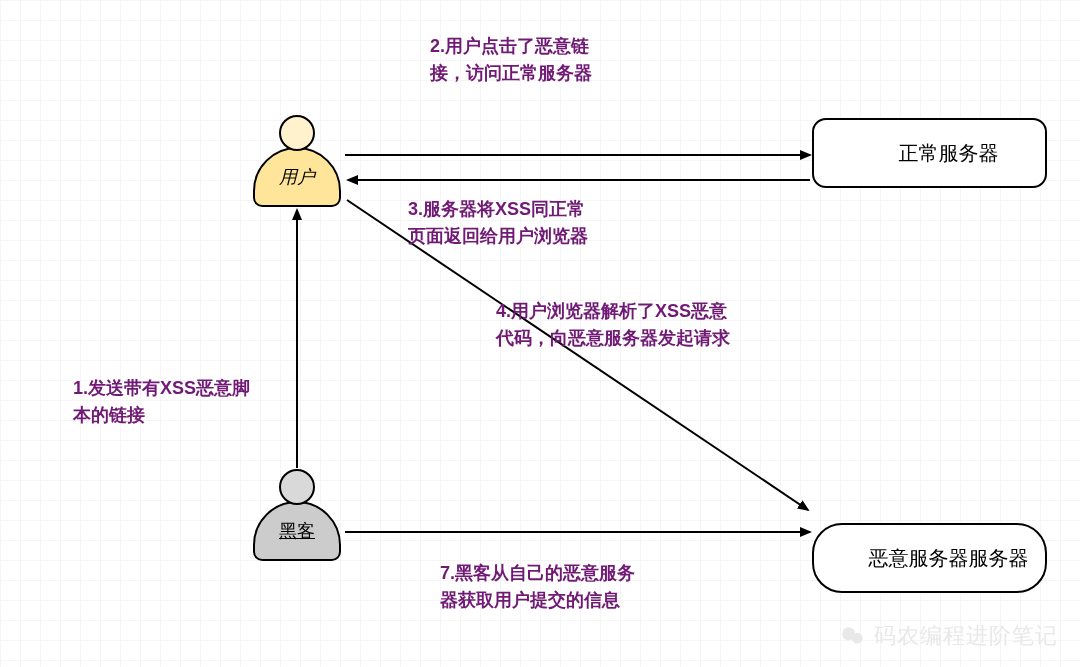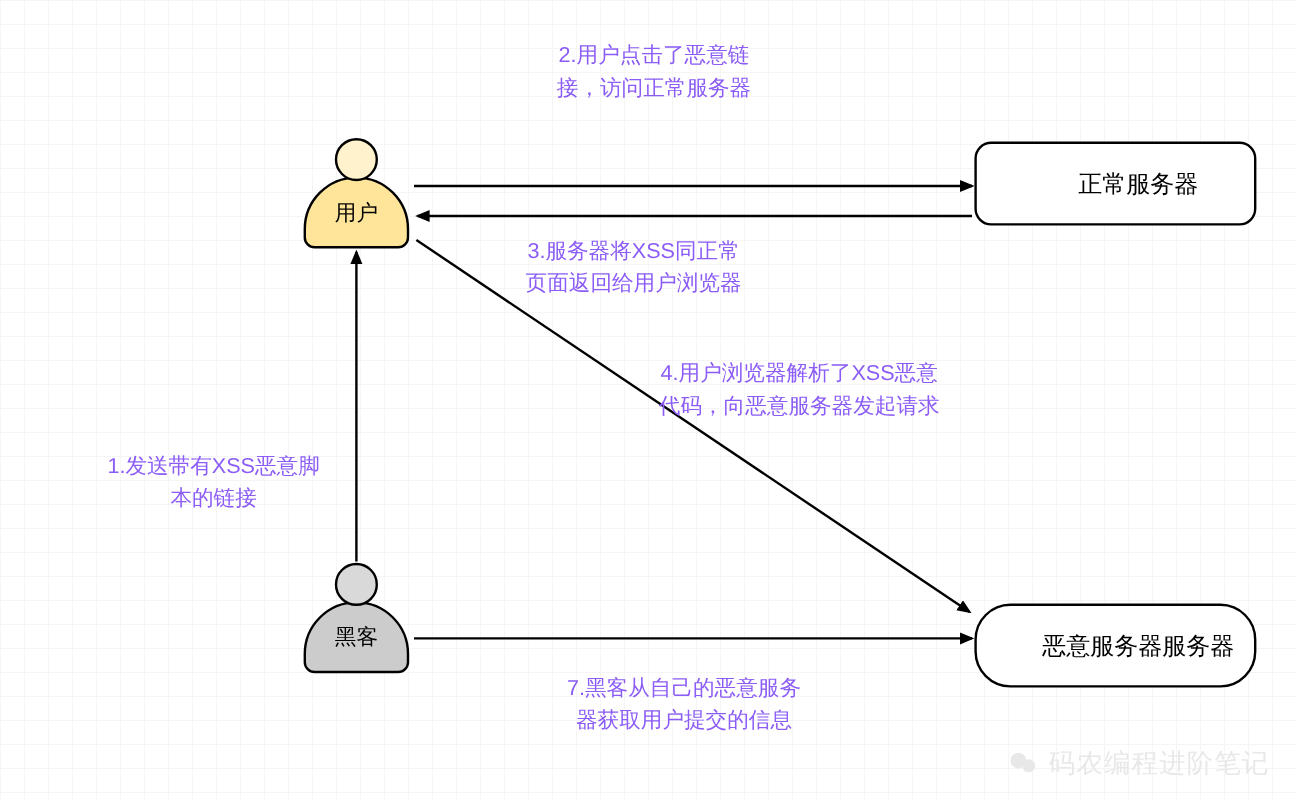--- a/index.html
+++ b/index.html
@@ -39,43 +39,43 @@
       display: flex;
       align-items: center;
       justify-content: center;
       font-size: 18px;
       z-index: 1;
     }
 
     .actor-user .actor-head { background: #fff2cc; }
     .actor-user .actor-body { background: #ffe599; }
     .actor-hacker .actor-head { background: #d9d9d9; }
-    .actor-hacker .actor-body { background: #cccccc; }
+    .actor-hacker .actor-body { background: #cccccc; text-decoration: underline; }
 
     .server-box {
       position: absolute;
       width: 235px;
       height: 70px;
       border: 2px solid #000;
       border-radius: 14px;
       display: flex;
       align-items: center;
       justify-content: center;
       font-size: 20px;
       background: #ffffff;
       padding-left: 38px;
     }
 
     .label {
       position: absolute;
       font-size: 18px;
       line-height: 1.5;
-      text-align: center;
-      color: #8b5cf6;
+      color: #701a75;
       white-space: pre-line;
+      font-weight: bold;
     }
 
     .watermark {
       position: absolute;
       right: 22px;
       bottom: 16px;
       color: #e8e8e8;
       font-size: 22px;
       display: flex;
       align-items: center;
@@ -112,49 +112,49 @@
 
   <line x1="345" y1="155" x2="810" y2="155" stroke="#000" stroke-width="2" marker-end="url(#arrow)"></line>
 
   <line x1="810" y1="180" x2="348" y2="180" stroke="#000" stroke-width="2" marker-end="url(#arrow)"></line>
 
   <line x1="347" y1="200" x2="808" y2="510" stroke="#000" stroke-width="2" marker-end="url(#arrow)"></line>
 
   <line x1="345" y1="532" x2="810" y2="532" stroke="#000" stroke-width="2" marker-end="url(#arrow)"></line>
 </svg>
 
-<div class="actor actor-user" style="left:253px; top:115px;">
+<div class="actor actor-user" style="left:253px; top:115px;font-style:italic;">
   <div class="actor-head"></div>
   <div class="actor-body">
     <span>用户</span>
   </div>
 </div>
 
 <div class="actor actor-hacker" style="left:253px; top:469px;">
   <div class="actor-head"></div>
   <div class="actor-body">
     <span>黑客</span>
   </div>
 </div>
 
 <div class="server-box" style="left:812px; top:118px;">
   <span>正常服务器</span>
 </div>
 
-<div class="server-box" style="left:812px; top:503px;border-radius:30px;">
+<div class="server-box" style="left:812px; top:523px;border-radius:30px;">
   <span>恶意服务器服务器</span>
 </div>
 
 <div class="label" style="left:73px; top:336px; width:210px;margin-top:39px;">1.发送带有XSS恶意脚
 本的链接</div>
 <div class="label" style="left:430px; top:33px; width:230px;">2.用户点击了恶意链
 接，访问正常服务器</div>
 <div class="label" style="left:408px; top:196px; width:240px;">3.服务器将XSS同正常
 页面返回给用户浏览器</div>
-<div class="label" style="left:516px; top:298px; width:300px;">4.用户浏览器解析了XSS恶意
+<div class="label" style="left:496px; top:298px; width:300px;">4.用户浏览器解析了XSS恶意
 代码，向恶意服务器发起请求</div>
 <div class="label" style="left:440px; top:560px; width:260px;">7.黑客从自己的恶意服务
 器获取用户提交的信息</div>
 
 <div class="watermark">
   <span class="watermark-icon">
     <svg viewBox="0 0 24 24" width="26" height="26" fill="#e8e8e8">
       <circle cx="8" cy="10" r="6"></circle>
       <circle cx="16" cy="14" r="5"></circle>
     </svg>

